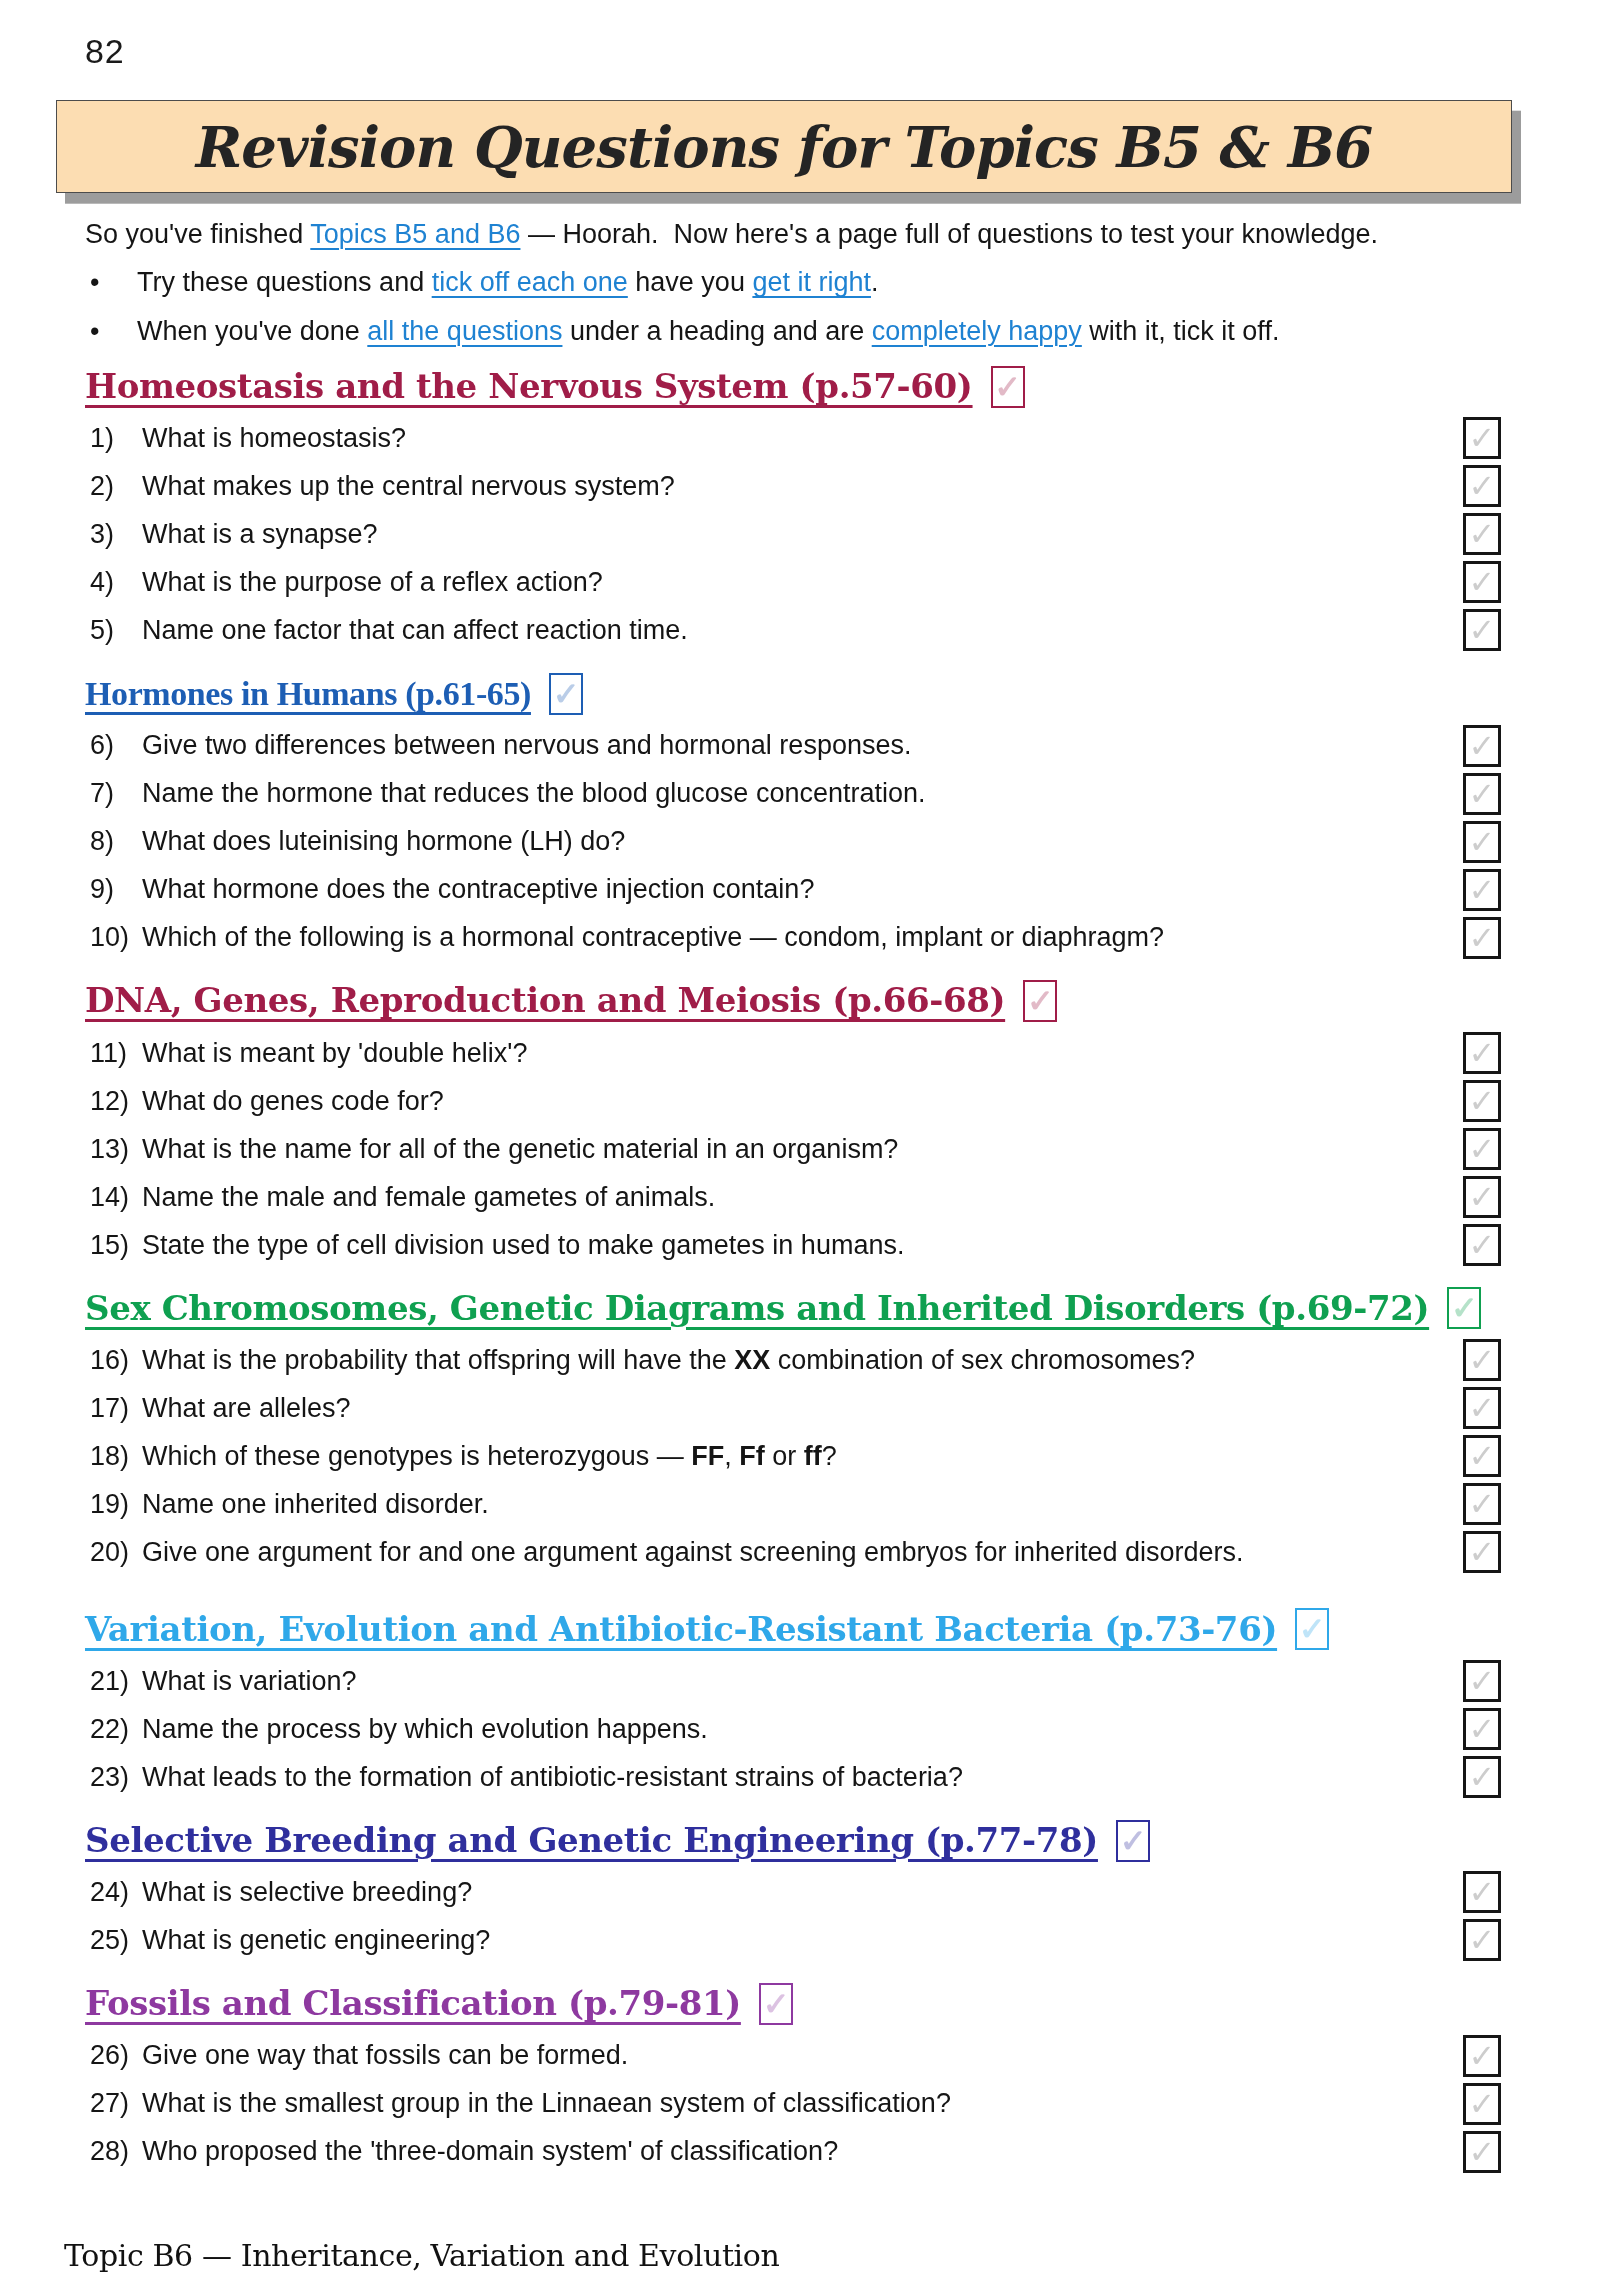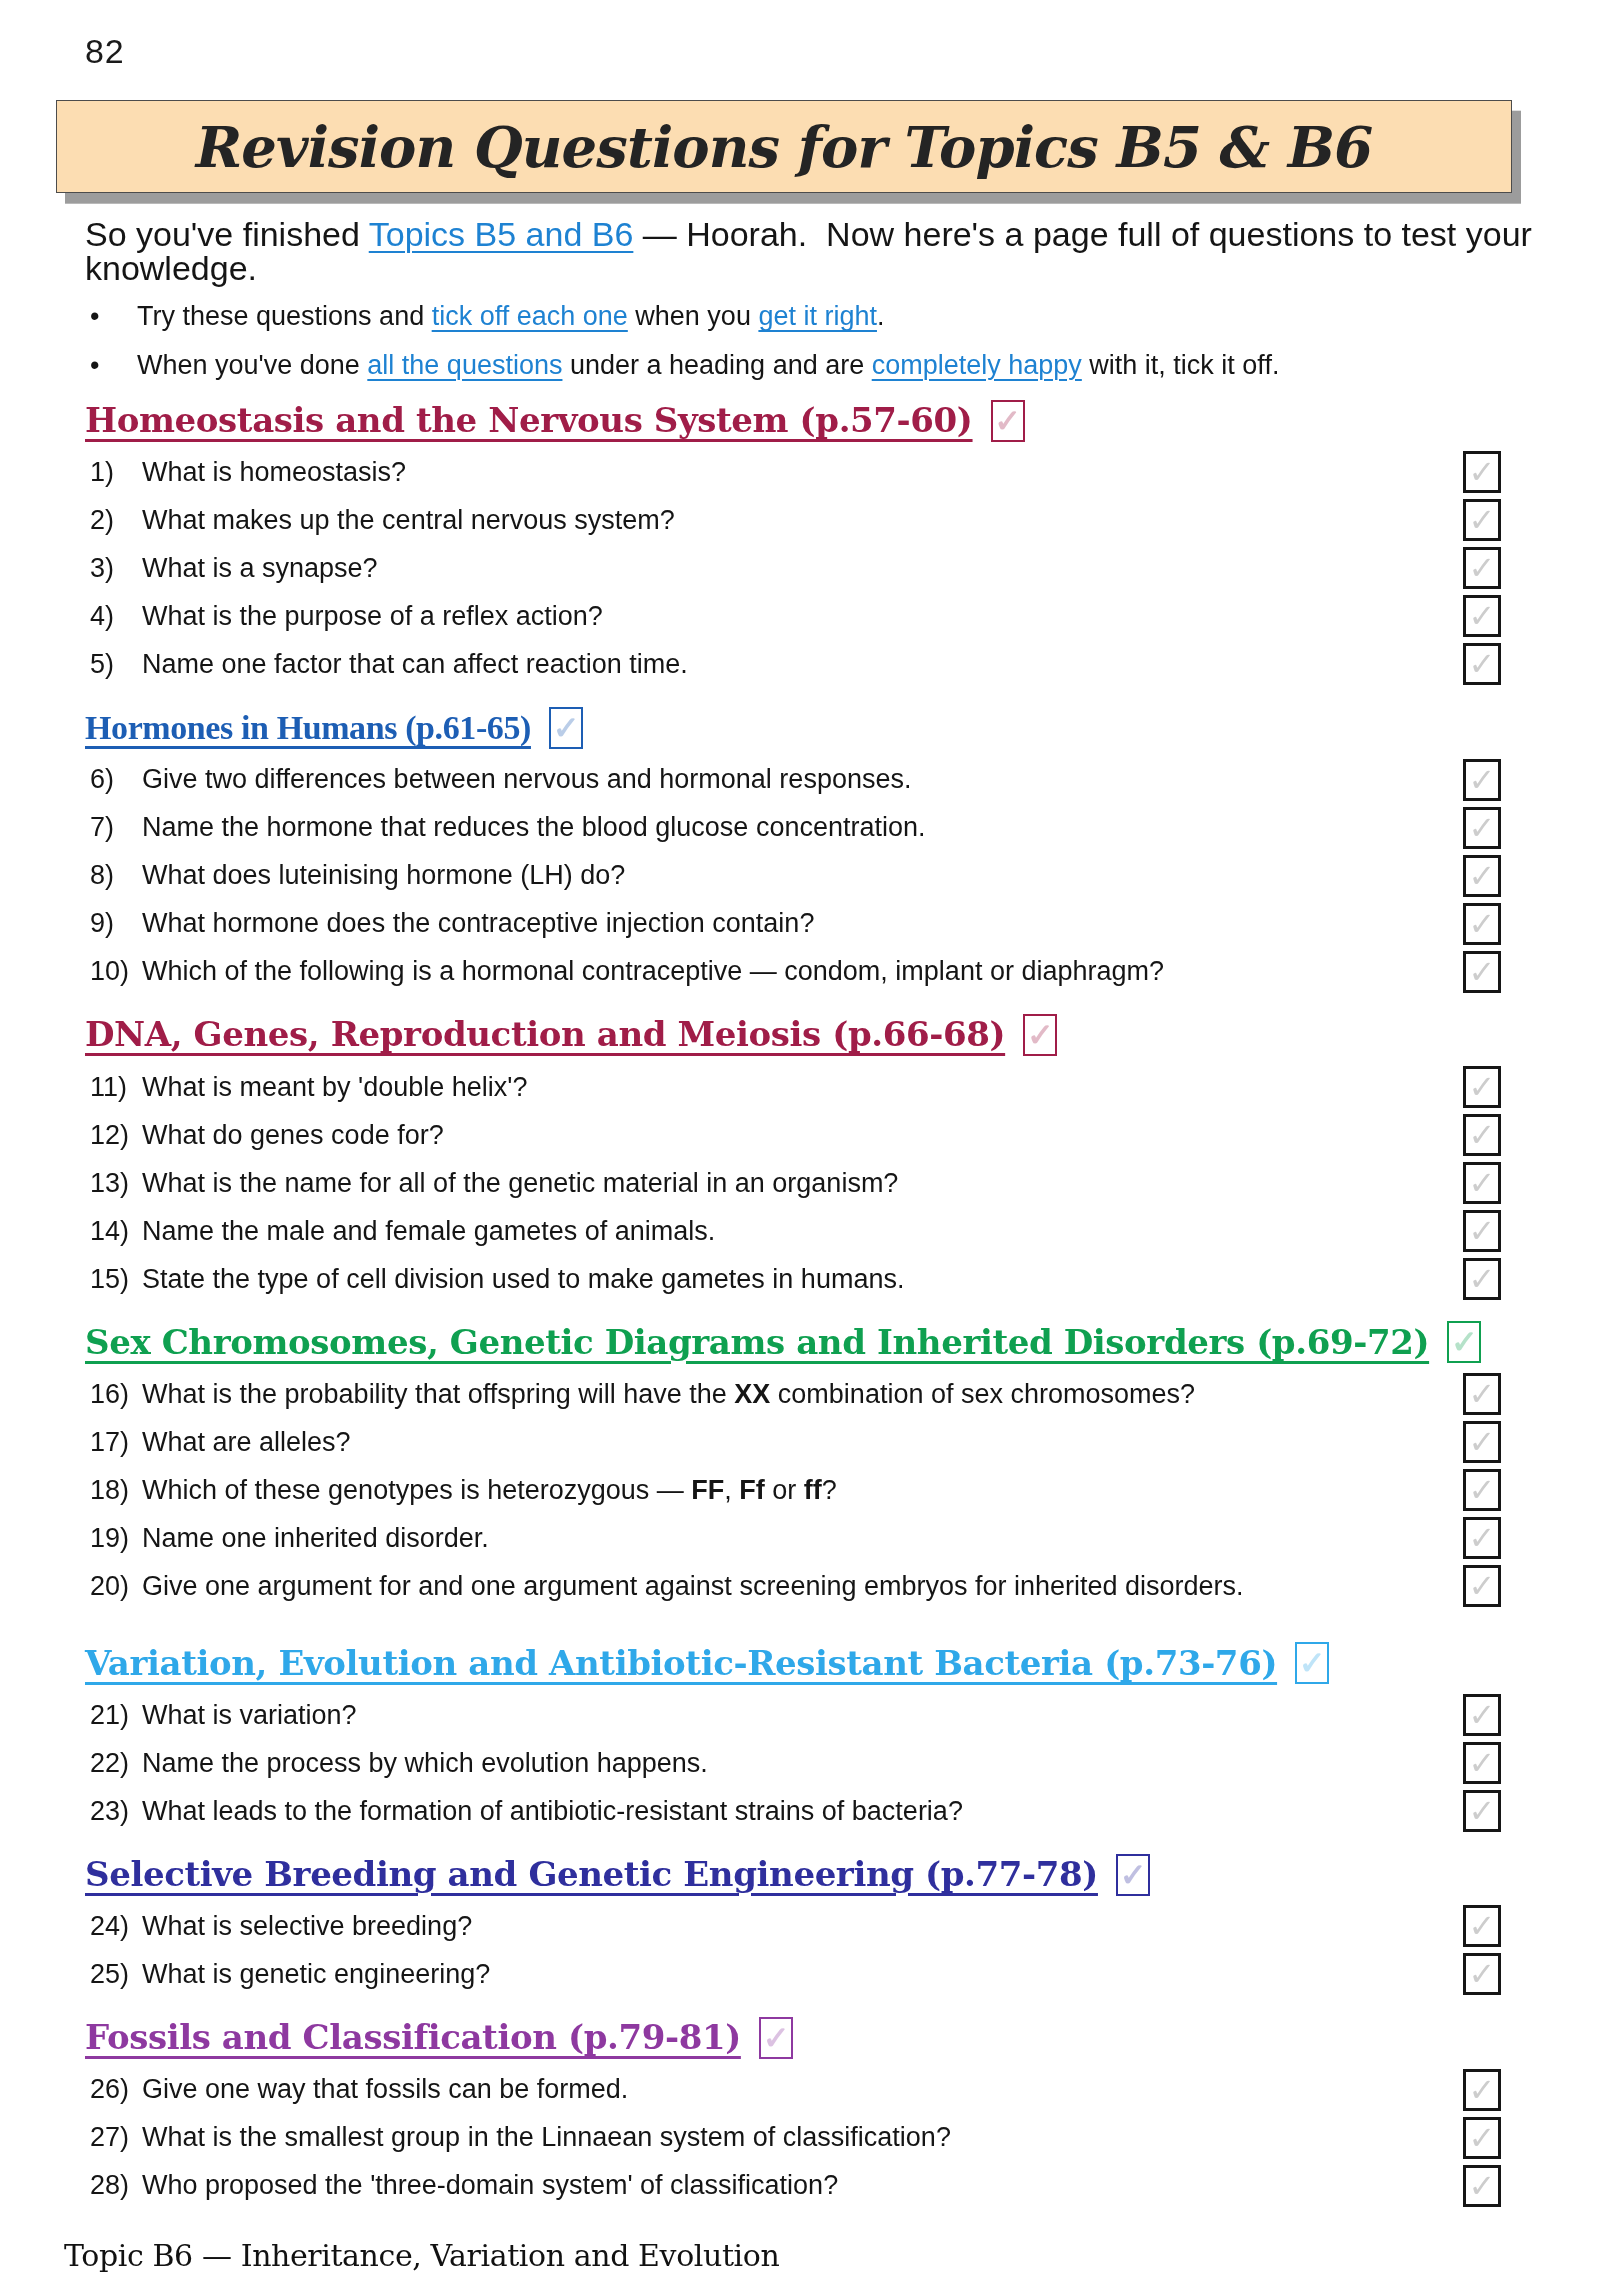--- a/index.html
+++ b/index.html
@@ -11,21 +11,21 @@
   .banner{
     position:absolute;left:56px;top:100px;width:1454px;height:91px;
     border:1.8px solid #4c4c4c;display:flex;align-items:center;justify-content:center;
     box-shadow:9px 10.7px 0 #9c9c9c;
   }
   .banner-title{
     font-family:"DejaVu Serif",serif;font-weight:bold;font-size:56px;color:#242424;
     letter-spacing:-0.9px;white-space:nowrap;font-style:italic;
   }
   .content{position:absolute;left:0;top:217px;width:100%;}
-  .intro-line{margin:0 0 14.3px 85px;font-size:34px;line-height:34px;white-space:pre-wrap;}
+  .intro-line{margin:0 0 14.3px 85px;font-size:27px;line-height:34px;white-space:pre-wrap;}
   .intro-bullet{display:flex;margin:0 0 14.3px 90px;}
   .bullet-dot{width:47px;flex:none;font-size:27px;line-height:34px;}
   .link{text-decoration:underline;text-underline-offset:4.5px;text-decoration-thickness:2.2px;}
   .section-heading{
     margin:18px 0 7.2px 85px;font-family:"DejaVu Serif",serif;font-weight:bold;
     font-size:34px;letter-spacing:-0.4px;display:flex;align-items:center;gap:18px;line-height:41px;
   }
   .heading-text{text-decoration:underline;text-decoration-thickness:3.1px;text-underline-offset:7.2px;white-space:nowrap;}
   .heading-checkbox{
     width:30px;height:38px;border-style:solid;border-width:2.7px;flex:none;
@@ -54,21 +54,21 @@
 
   <div class="banner" style="background: rgb(252, 221, 178); box-shadow: rgb(156, 156, 156) 9px 10.7px 0px;">
     <div class="banner-title">Revision Questions for Topics B5 &amp; B6</div>
   </div>
 
   <div class="content">
     <div id="intro">
         <div class="intro-line"><span>So you've finished </span><span class="link" style="color: rgb(30, 130, 210);">Topics B5 and B6</span><span> — Hoorah.  Now here's a page full of questions to test your knowledge.</span></div>
         <div class="intro-bullet">
           <span class="bullet-dot">•</span>
-          <span class="intro-line-text" style="font-size: 27px; line-height: 34px; white-space: pre-wrap;"><span>Try these questions and </span><span class="link" style="color: rgb(30, 130, 210);">tick off each one</span><span> when you </span><span class="link" style="color: rgb(30, 130, 210);">get it right</span><span>.</span></span>
+          <span class="intro-line-text" style="font-size: 27px; line-height: 34px; white-space: pre-wrap;"><span>Try these questions and </span><span class="link" style="color: rgb(30, 130, 210);">tick off each one</span><span> have you </span><span class="link" style="color: rgb(30, 130, 210);">get it right</span><span>.</span></span>
         </div>
         <div class="intro-bullet">
           <span class="bullet-dot">•</span>
           <span class="intro-line-text" style="font-size: 27px; line-height: 34px; white-space: pre-wrap;"><span>When you've done </span><span class="link" style="color: rgb(30, 130, 210);">all the questions</span><span> under a heading and are </span><span class="link" style="color: rgb(30, 130, 210);">completely happy</span><span> with it, tick it off.</span></span>
         </div>
       </div>
     <div id="sections">
         <div class="section">
           <h2 class="section-heading" style="color: rgb(160, 29, 72);">
             <span class="heading-text">Homeostasis and the Nervous System (p.57-60)</span>

